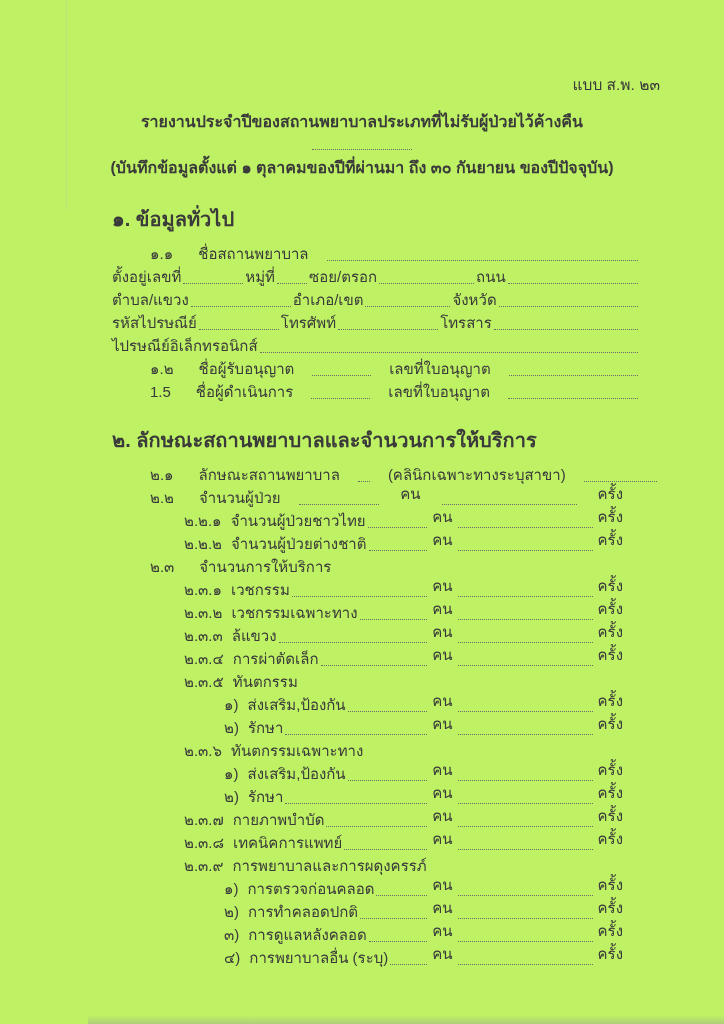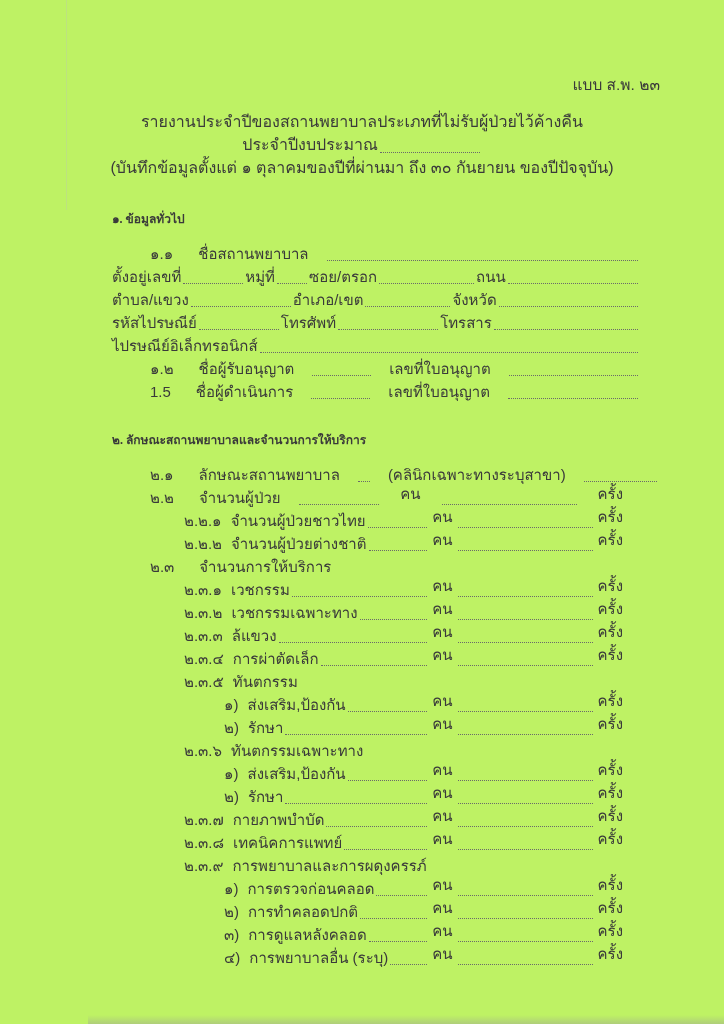--- a/index.html
+++ b/index.html
@@ -13,26 +13,26 @@
   .page{
     position:relative;width:724px;height:1024px;
     background:#bef264;overflow:hidden;
   }
   
   .edge-line{position:absolute;left:66px;top:0;width:1px;height:210px;background:rgba(190,190,196,0.30);}
   .bottom-smudge{position:absolute;bottom:0;left:88px;right:0;height:9px;
     background:linear-gradient(to bottom,rgba(200,197,206,0),rgba(150,147,158,0.38));}
 
   .form-code{margin:72px 64px 0 0;text-align:right;font-size:15.5px;}
-  .title-block{margin-top:13px;text-align:center;font-weight:normal;font-size:16px;line-height:23px;}
+  .title-block{margin-top:13px;text-align:center;font-weight:bold;font-size:16px;line-height:23px;}
   .fy-line{display:inline-flex;align-items:flex-end;}
   .fy-line .dots{width:100px;}
 
   .content{margin-left:112px;margin-right:84px;font-size:15px;}
-  .h-sec{font-weight:bold;font-size:12px;height:23px;line-height:23px;white-space:nowrap;font-family:Liberation Serif, serif;}
+  .h-sec{font-weight:bold;font-size:20px;height:23px;line-height:23px;white-space:nowrap;}
   .h1x{margin-top:29px;}
   .h2x{margin-top:13px;}
 
   .row{display:flex;align-items:flex-end;height:23px;line-height:21px;white-space:nowrap;}
   .gap-after-h{margin-top:10px;}
   .dots{border-bottom:1.5px dotted #6a6a6a;flex:0 0 auto;margin:0 2px 3px 2px;min-width:12px;}
   .dflex{flex:1 1 auto;}
   .dflex2{flex:2.2 1 auto;}
   .num{margin-right:9px;}
   .i1{margin-left:38px;gap:16px;}
@@ -55,21 +55,20 @@
 
 <div class="page">
   <div class="edge-line"></div>
 
   <div class="form-code">แบบ ส.พ. ๒๓</div>
 
   <div class="title-block">
     <div>รายงานประจำปีของสถานพยาบาลประเภทที่ไม่รับผู้ป่วยไว้ค้างคืน</div>
     <div>
       <span class="fy-line">
-        <span>ประจำปีงบประมาณ</span>
         <span class="dots"></span>
       </span>
     </div>
     <div>(บันทึกข้อมูลตั้งแต่ ๑ ตุลาคมของปีที่ผ่านมา ถึง ๓๐ กันยายน ของปีปัจจุบัน)</div>
   </div>
 
   <div class="content">
 
     <div class="h-sec h1x">๑. ข้อมูลทั่วไป</div>
 

